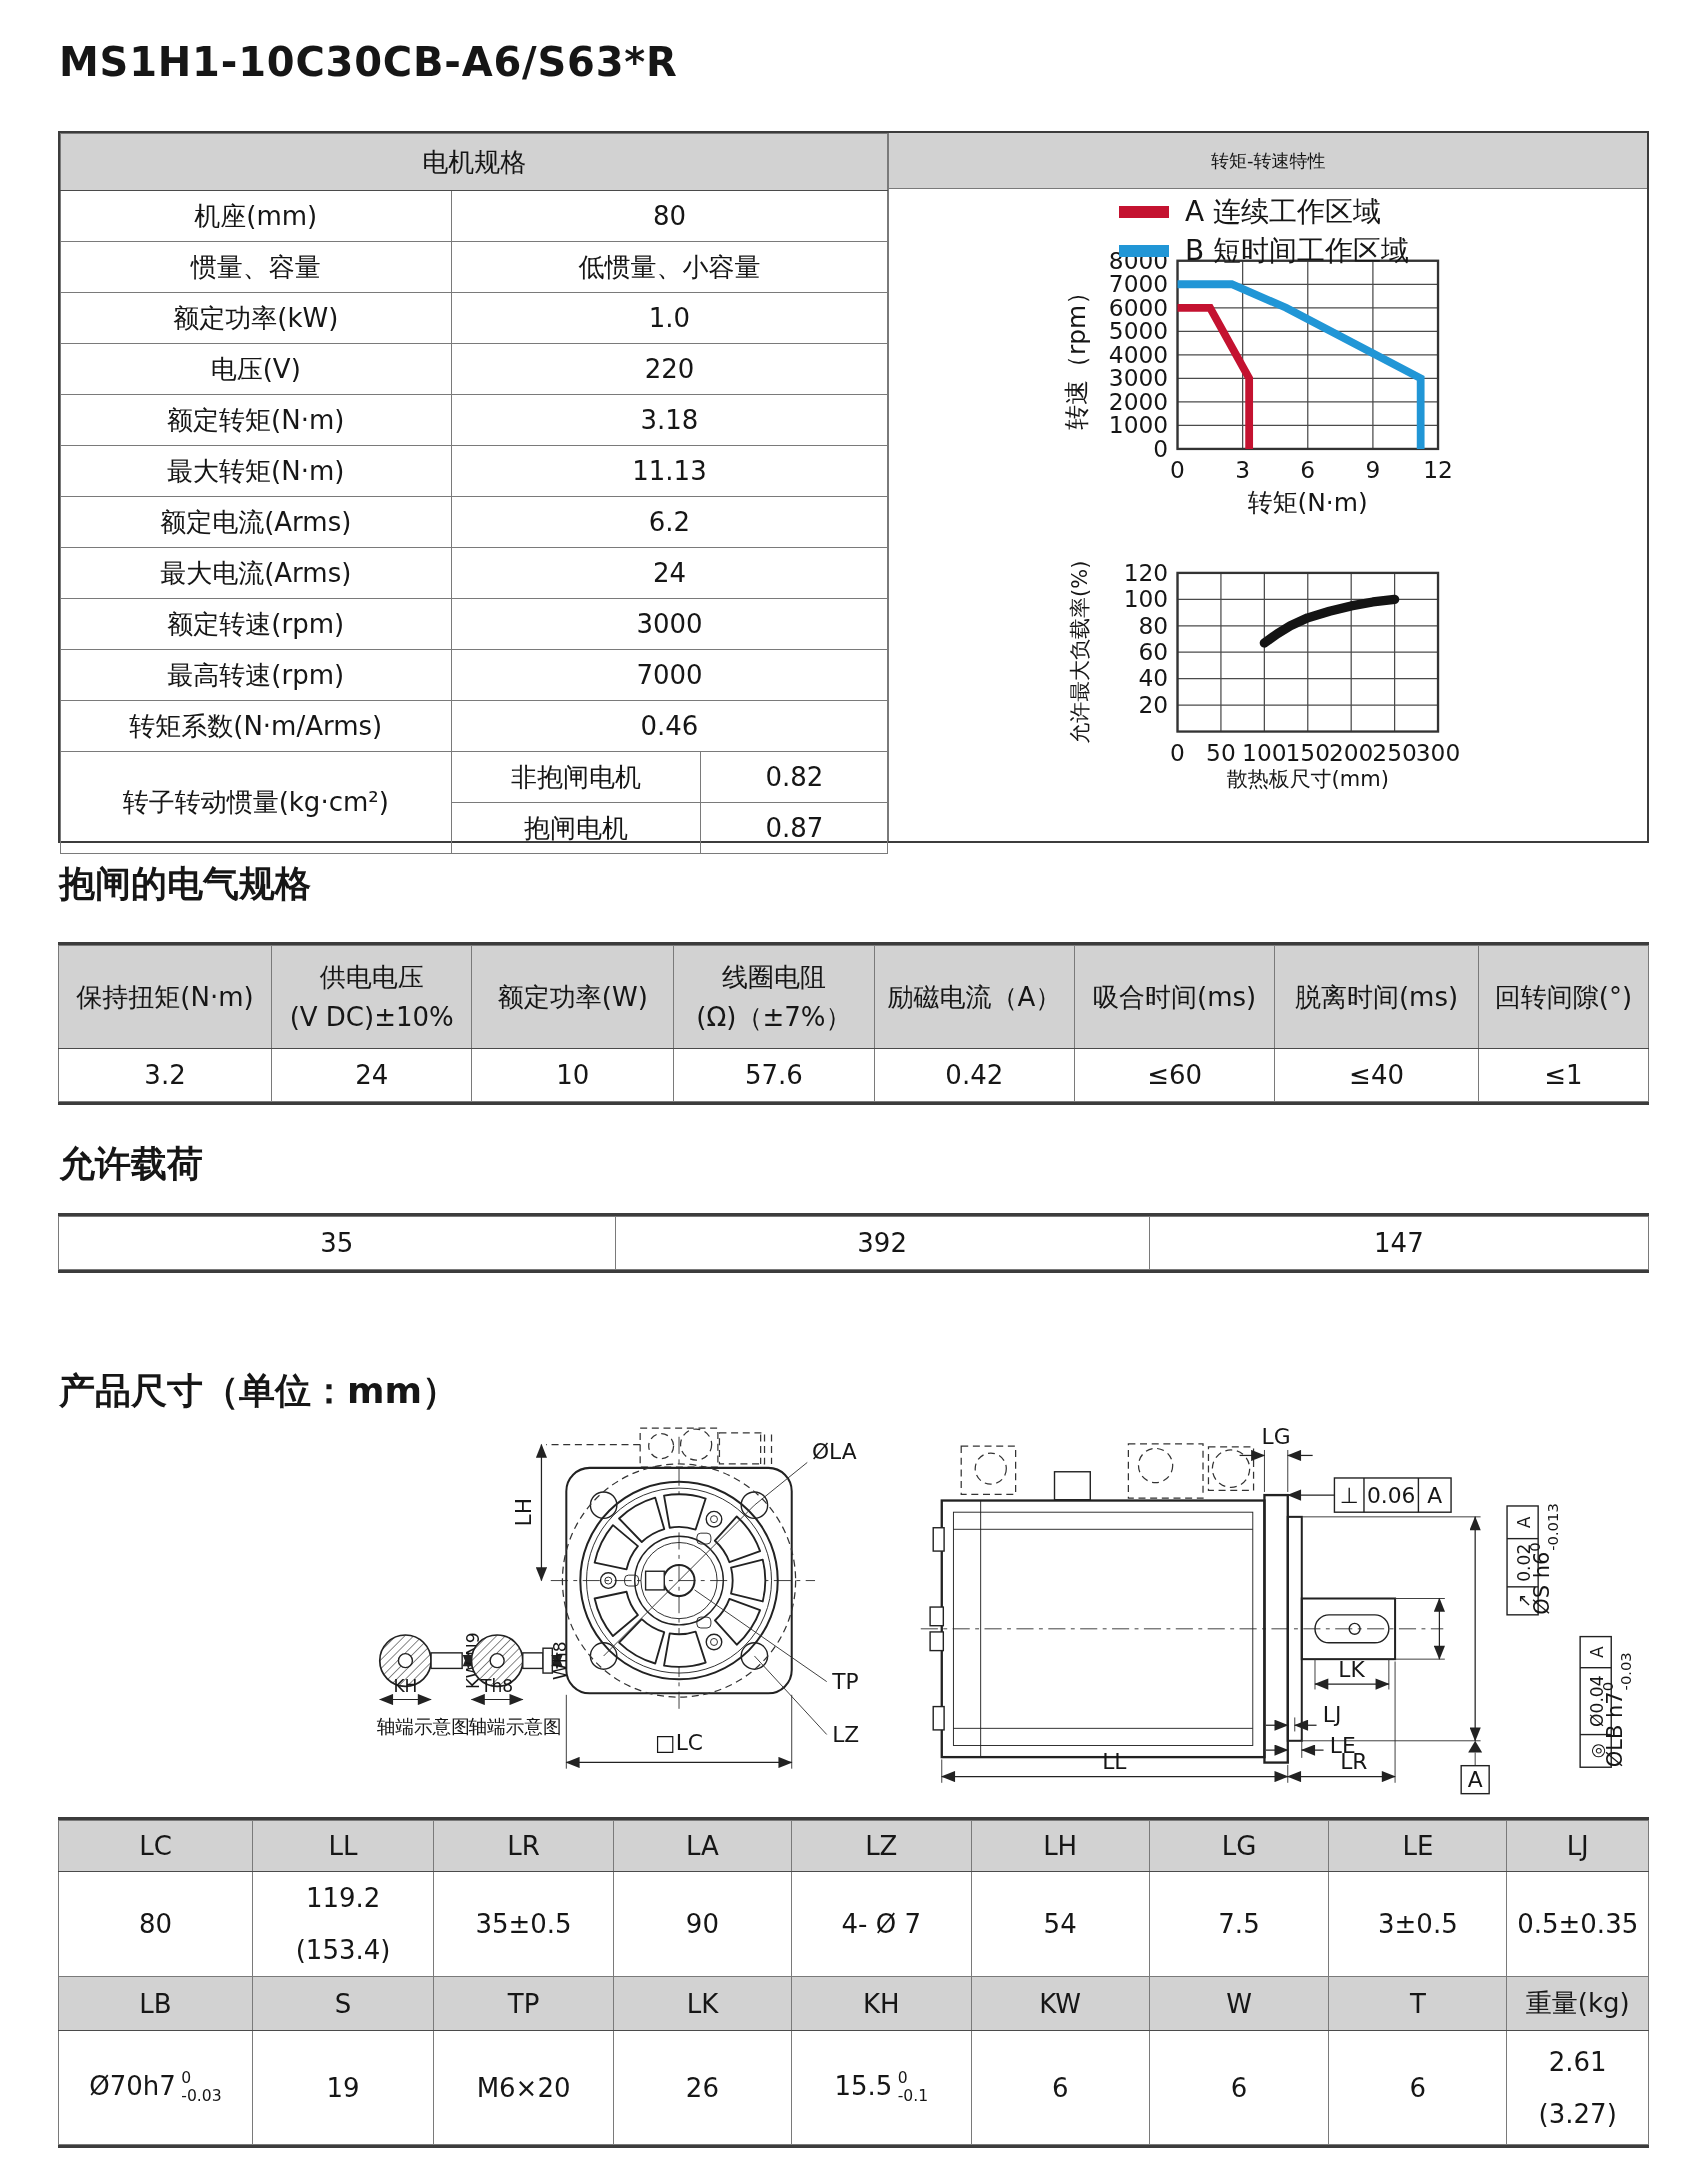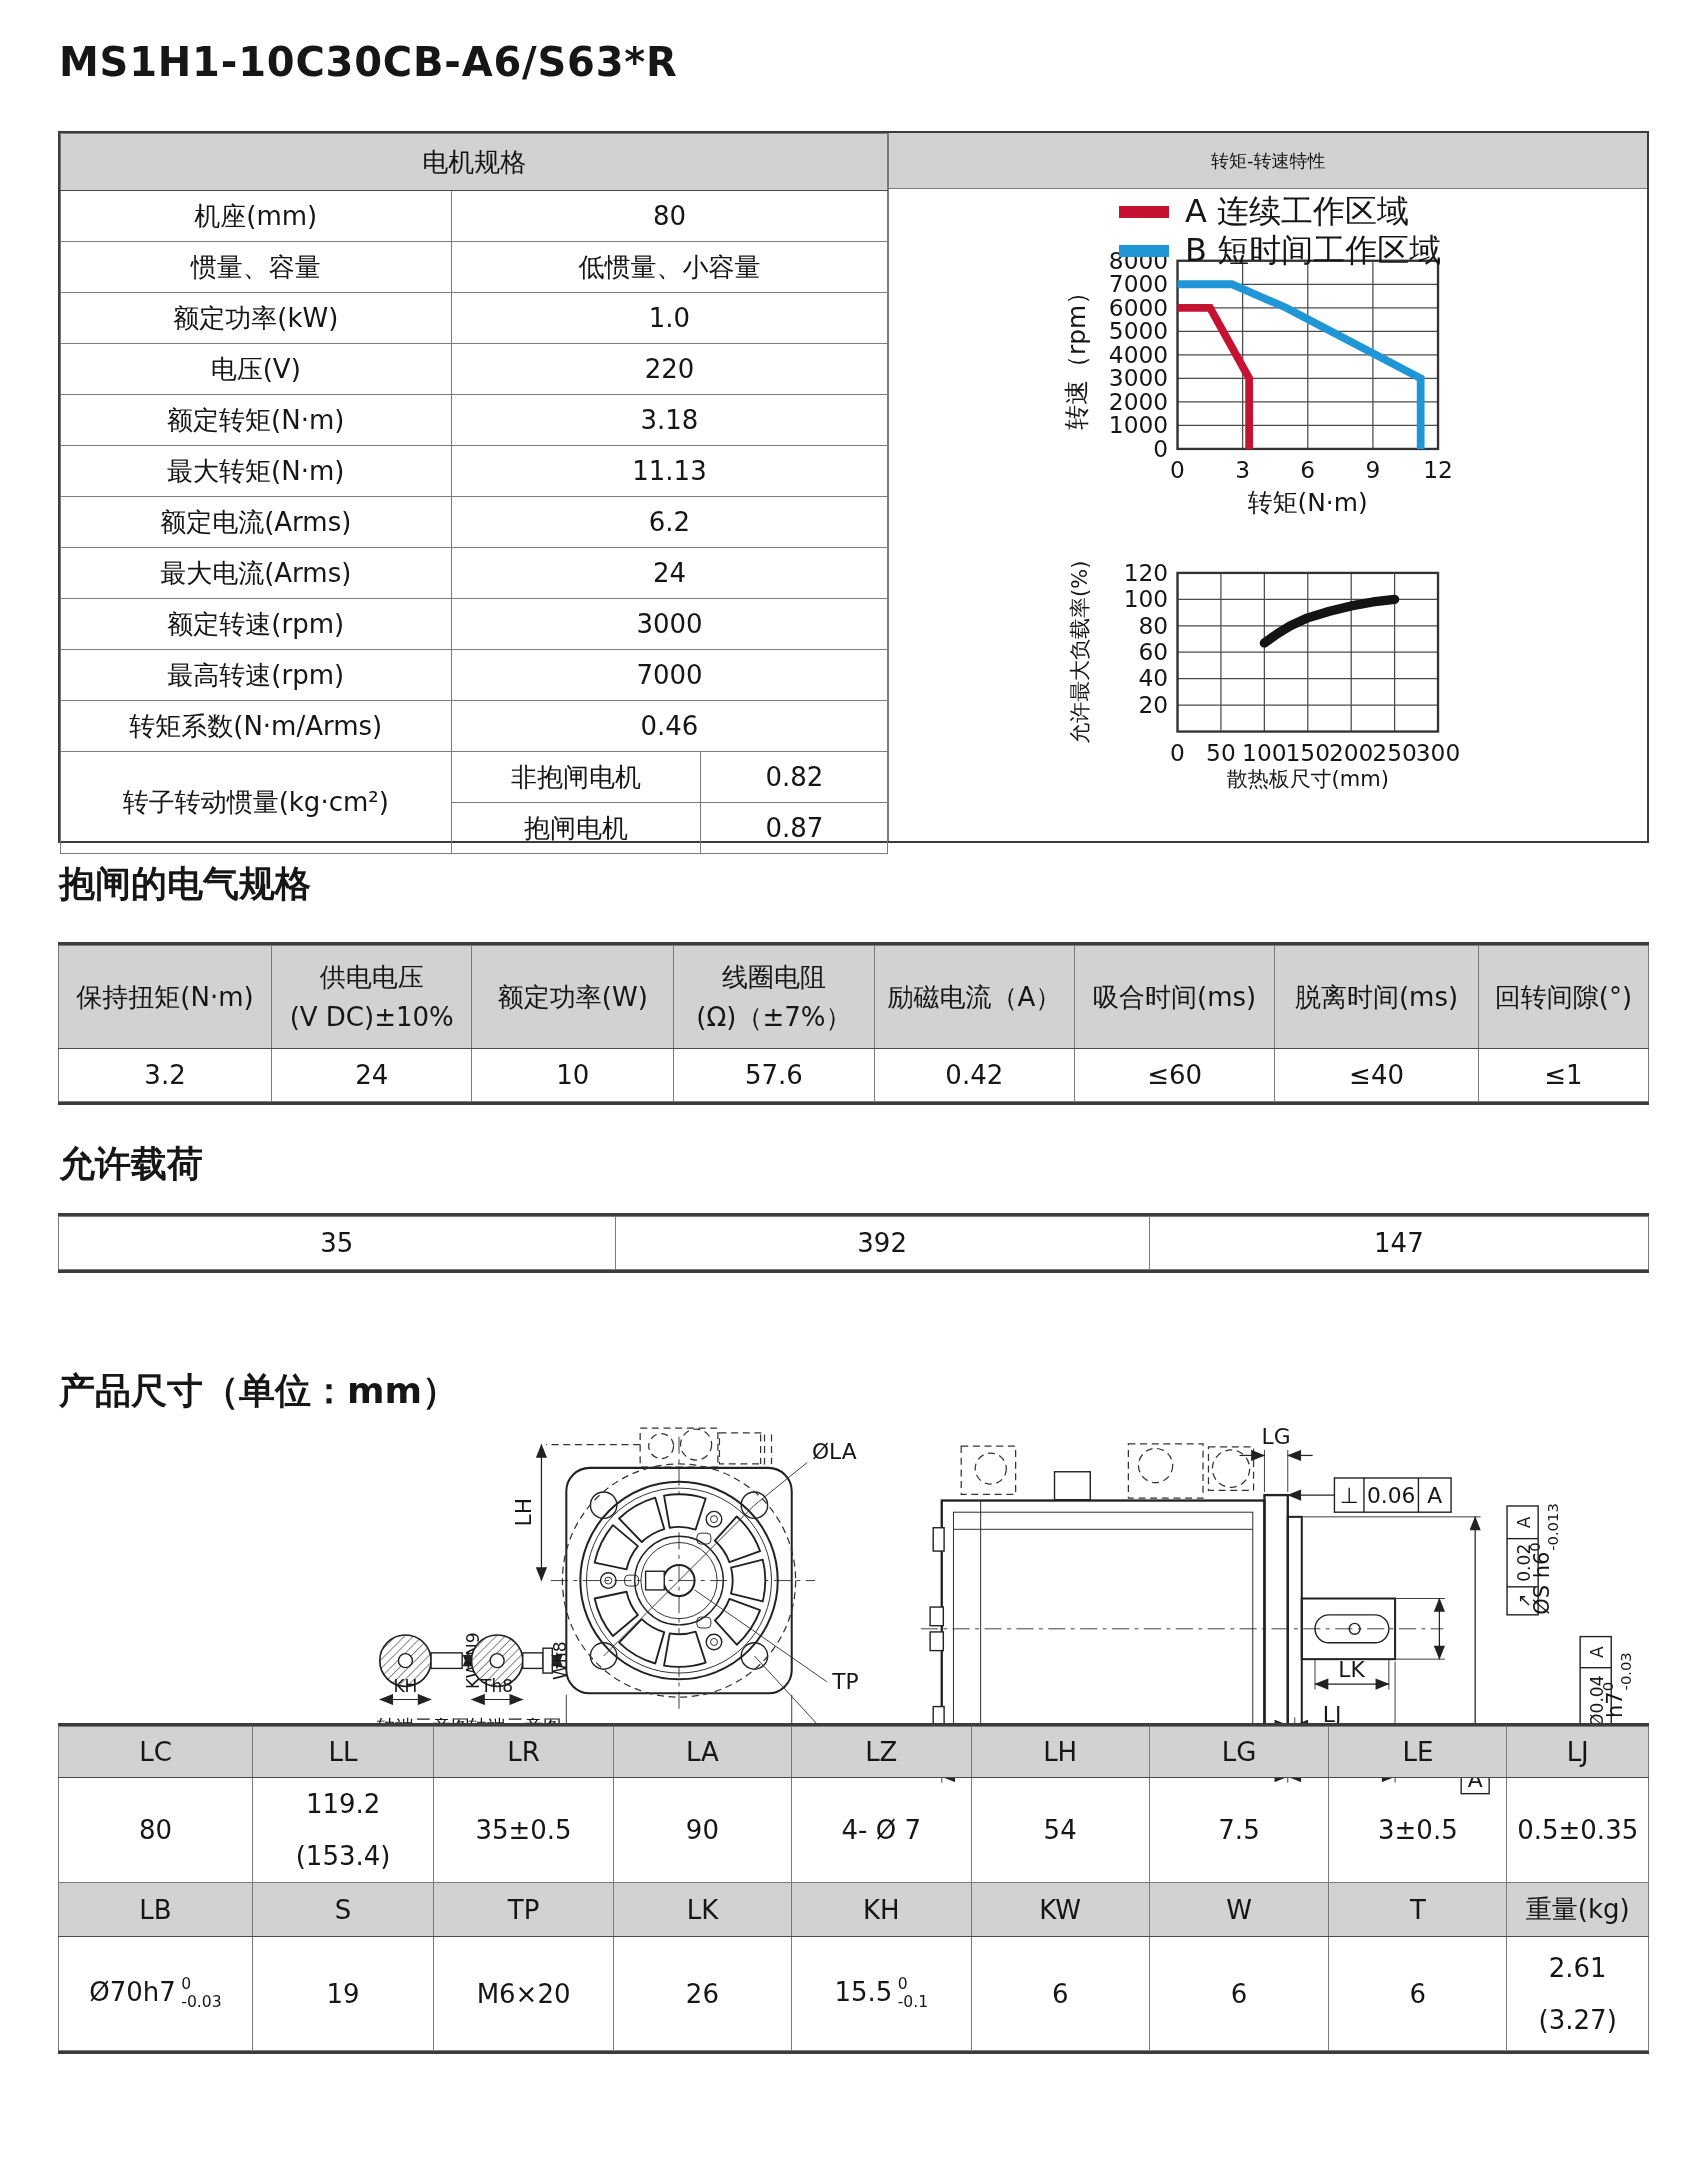--- a/index.html
+++ b/index.html
@@ -16,21 +16,21 @@
   .left-tbl tr.hdr td{background:#d2d2d2;height:56px;border-bottom:1.6px solid #4a4a4a;}
   .left-tbl tr.r{height:51px;padding-left:22px;}
   .right-panel{width:47.8%;border-left:1.2px solid #7a7a7a;display:flex;flex-direction:column;box-sizing:border-box;}
   .panel-hdr{height:56px;flex:none;background:#d2d2d2;border-bottom:1.2px solid #7a7a7a;display:flex;align-items:center;justify-content:center;font-size:18px;box-sizing:border-box;}
   .chart1-area{height:362px;flex:none;position:relative;}
   .panel-hdr.second{border-top:1.2px solid #7a7a7a;}
   .chart2-area{flex:1;position:relative;}
   .legend{position:absolute;left:230px;top:9.3px;}
   .leg-item{display:flex;align-items:center;margin-bottom:11px;height:28px;}
   .leg-swatch{width:50px;height:12.4px;margin-right:15.6px;flex:none;}
-  .leg-label{font-size:32px;}
+  .leg-label{font-size:28px;}
 
   
   .tbl-wrap{position:absolute;left:58px;width:1591px;border-top:3.1px solid #3c3c3c;border-bottom:3.1px solid #3c3c3c;}
   .tbl-wrap table{width:100%;border-collapse:collapse;table-layout:fixed;padding-left:39px;}
   .tbl-wrap td{border:1.2px solid #7a7a7a;text-align:center;font-size:26px;padding:0;vertical-align:middle;}
   .tbl-wrap tr.band td{background:#d2d2d2;border-bottom:1.9px solid #4a4a4a;}
   .hcell{display:flex;flex-direction:column;justify-content:center;align-items:center;height:100%;}
   .hcell div{line-height:1.55;}
   .stk{display:inline-flex;flex-direction:column;vertical-align:middle;margin-left:5.4px;line-height:1.1;text-align:left;}
   .stk span{font-size:15.6px;}
@@ -517,21 +517,21 @@
       <line class="th" x1="55" y1="448" x2="55" y2="478"></line>
       <line class="th" x1="500" y1="455" x2="500" y2="478"></line>
       <line class="th" x1="638" y1="322" x2="638" y2="478"></line>
       <line class="dim" x1="55" y1="470" x2="500" y2="470" marker-start="url(#arwS)" marker-end="url(#arwS)"></line>
       <text class="dtx" x="277" y="460" text-anchor="middle">LL</text>
       <line class="dim" x1="500" y1="470" x2="638" y2="470" marker-start="url(#arwS)" marker-end="url(#arwS)"></line>
       <text class="dtx" x="585" y="460" text-anchor="middle">LR</text>
     </svg>
   </div>
 
-  <div class="tbl-wrap" style="top:1723px">
+  <div class="tbl-wrap" style="top:1817px">
     <table>
       <colgroup>
         <col style="width:12.2%">
           <col style="width:11.4%">
           <col style="width:11.3%">
           <col style="width:11.2%">
           <col style="width:11.3%">
         <col style="width:11.2%">
           <col style="width:11.3%">
           <col style="width:11.2%">

